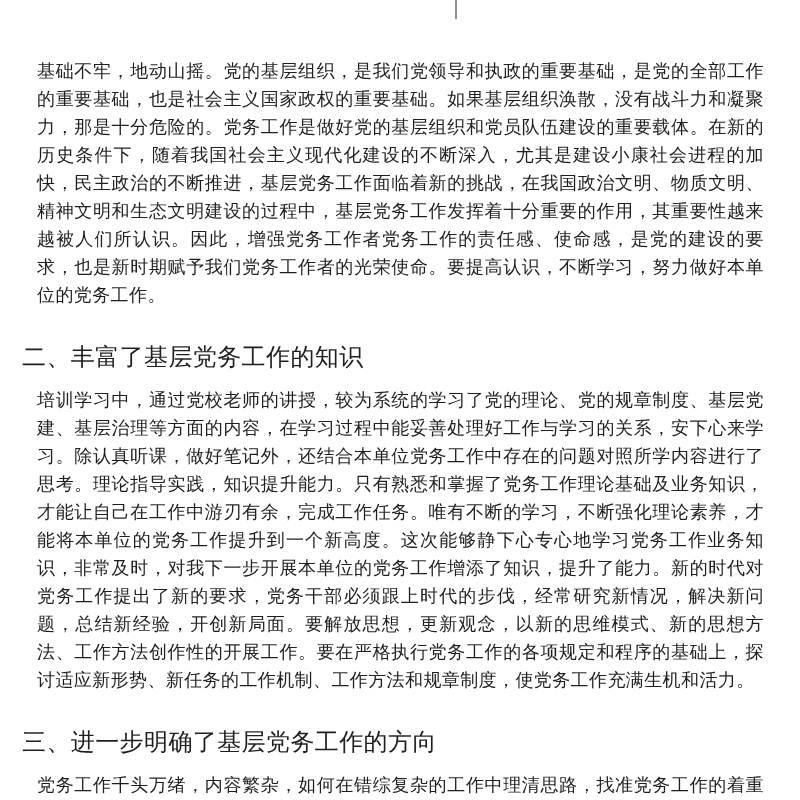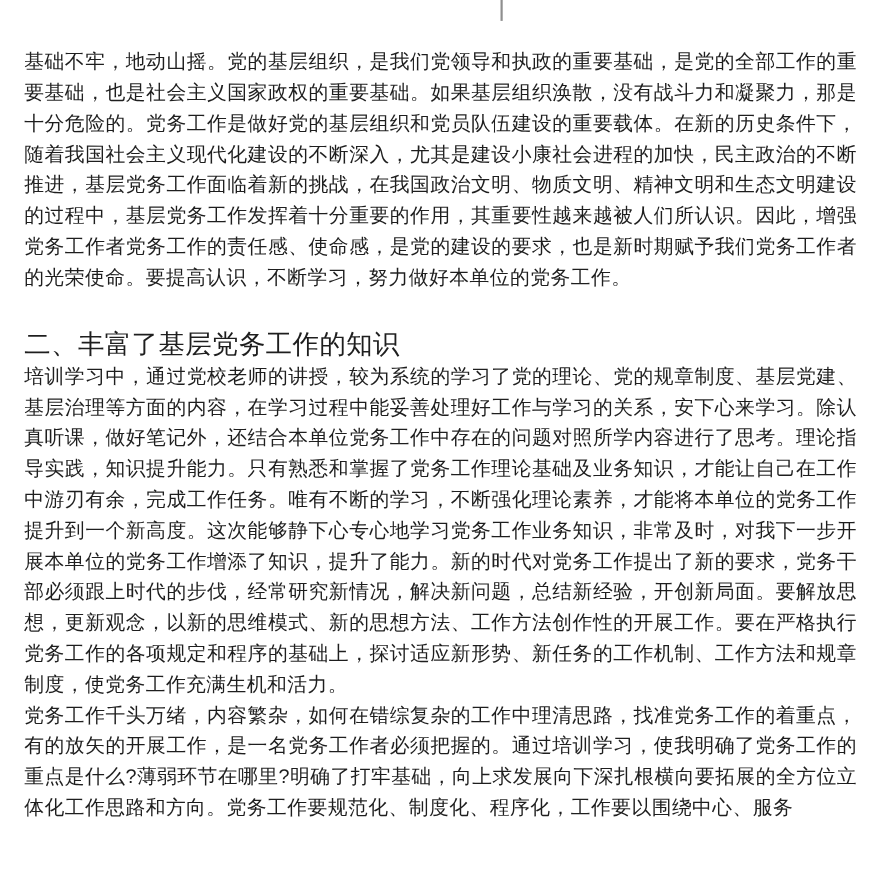--- a/index.html
+++ b/index.html
@@ -20,21 +20,21 @@
     left: 22px;
     width: 757px;
     color: #1e1e1e;
     font-size: 18px;
     line-height: 28px;
     text-align: justify;
     text-justify: inter-ideograph;
     letter-spacing: 0.4px;
   }
   .para {
-    margin: 0;
+    margin: 15px;
     font-weight: normal;
   }
   .heading {
     margin: 34px 0 0 0;
     font-size: 24px;
     font-weight: normal;
     line-height: 28px;
   }
   .caret-artifact {
     position: absolute;
@@ -47,14 +47,15 @@
 </style>
 </head>
 <body>
 
 <div class="caret-artifact"></div>
 
 <div class="doc">
   <p class="para">基础不牢，地动山摇。党的基层组织，是我们党领导和执政的重要基础，是党的全部工作的重要基础，也是社会主义国家政权的重要基础。如果基层组织涣散，没有战斗力和凝聚力，那是十分危险的。党务工作是做好党的基层组织和党员队伍建设的重要载体。在新的历史条件下，随着我国社会主义现代化建设的不断深入，尤其是建设小康社会进程的加快，民主政治的不断推进，基层党务工作面临着新的挑战，在我国政治文明、物质文明、精神文明和生态文明建设的过程中，基层党务工作发挥着十分重要的作用，其重要性越来越被人们所认识。因此，增强党务工作者党务工作的责任感、使命感，是党的建设的要求，也是新时期赋予我们党务工作者的光荣使命。要提高认识，不断学习，努力做好本单位的党务工作。</p>
   <h2 class="heading">二、丰富了基层党务工作的知识</h2>
   <p class="para">培训学习中，通过党校老师的讲授，较为系统的学习了党的理论、党的规章制度、基层党建、基层治理等方面的内容，在学习过程中能妥善处理好工作与学习的关系，安下心来学习。除认真听课，做好笔记外，还结合本单位党务工作中存在的问题对照所学内容进行了思考。理论指导实践，知识提升能力。只有熟悉和掌握了党务工作理论基础及业务知识，才能让自己在工作中游刃有余，完成工作任务。唯有不断的学习，不断强化理论素养，才能将本单位的党务工作提升到一个新高度。这次能够静下心专心地学习党务工作业务知识，非常及时，对我下一步开展本单位的党务工作增添了知识，提升了能力。新的时代对党务工作提出了新的要求，党务干部必须跟上时代的步伐，经常研究新情况，解决新问题，总结新经验，开创新局面。要解放思想，更新观念，以新的思维模式、新的思想方法、工作方法创作性的开展工作。要在严格执行党务工作的各项规定和程序的基础上，探讨适应新形势、新任务的工作机制、工作方法和规章制度，使党务工作充满生机和活力。</p>
+  <h2 class="heading">三、进一步明确了基层党务工作的方向</h2>
   <p class="para">党务工作千头万绪，内容繁杂，如何在错综复杂的工作中理清思路，找准党务工作的着重点，有的放矢的开展工作，是一名党务工作者必须把握的。通过培训学习，使我明确了党务工作的重点是什么?薄弱环节在哪里?明确了打牢基础，向上求发展向下深扎根横向要拓展的全方位立体化工作思路和方向。党务工作要规范化、制度化、程序化，工作要以围绕中心、服务</p>
 </div>
 
 </body></html>

